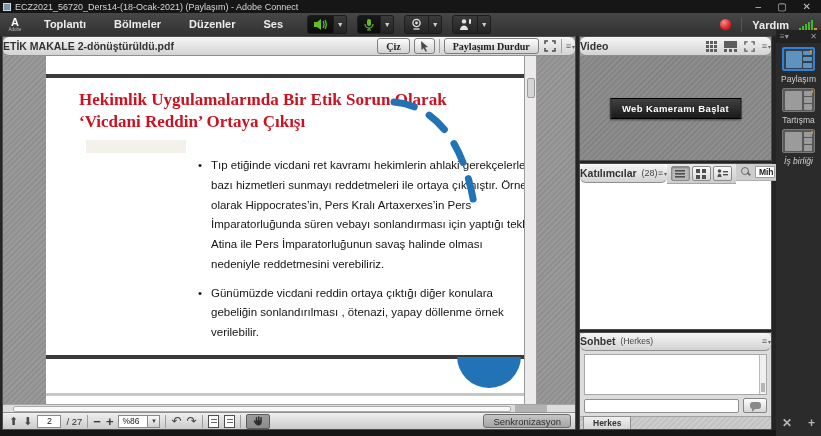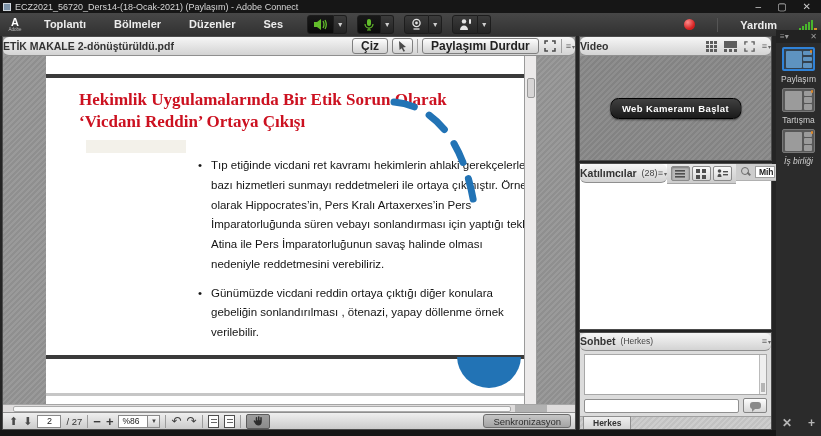--- a/index.html
+++ b/index.html
@@ -18,40 +18,40 @@
   .adobelogo{width:30px;height:23px;display:flex;flex-direction:column;align-items:center;justify-content:center;color:#fff;}
   .adobelogo b{font-size:11px;line-height:10px;}
   .adobelogo i{font-size:4.5px;font-style:normal;color:#bbb;}
   .menu-item{font-size:11px;font-weight:bold;padding:0 14px;line-height:23px;}
   .tb-group{display:flex;align-items:center;margin-left:10px;}
   .tb-btn{height:19px;display:flex;align-items:center;border:1px solid #1d1d1d;border-radius:3px 0 0 3px;
     padding:0 5px;background:linear-gradient(#3b3b3b,#242424);}
   .tb-btn.active{background:linear-gradient(#181818,#0c0c0c);}
   .tb-caret{height:19px;width:13px;display:flex;align-items:center;justify-content:center;border:1px solid #1d1d1d;border-left:none;
     border-radius:0 3px 3px 0;background:linear-gradient(#3b3b3b,#242424);color:#cfcfcf;font-size:7px;}
-  .mb-right{position:absolute;right:8px;top:13px;height:23px;display:flex;align-items:center;gap:22px;}
+  .mb-right{position:absolute;right:8px;top:13px;height:23px;display:flex;align-items:center;gap:10px;}
   .recdot{width:11px;height:11px;border-radius:50%;background:radial-gradient(circle at 35% 30%,#ff8a8a,#d51f1f 65%);}
   .mb-sep{width:1px;height:14px;background:#555;}
   .help{font-size:11px;font-weight:bold;color:#ededed;}
   .sigbars{display:flex;align-items:flex-end;gap:1px;height:12px;position:relative;}
   .sigbars span{width:2px;background:#49b52c;display:block;}
   .sig-orange{position:absolute;right:-4px;bottom:0;width:3px;height:3px;background:#d8922a;}
 
   
   .pane{position:absolute;border:1px solid #4c4c4c;background:#9a9a9a;}
   .pane-h{height:19px;background:linear-gradient(#f6f6f6,#d3d3d3);border-bottom:1px solid #8f8f8f;
     display:flex;align-items:center;padding:0 0;font-size:10.5px;font-weight:bold;color:#333;border-radius:6px;}
   .pane-menu{margin-left:auto;display:flex;align-items:center;color:#666;gap:1px;font-weight:normal;}
   .pane-menu .lines{font-size:9px;line-height:9px;}
   .pane-menu .caret{font-size:6px;}
   .hatch{background:repeating-linear-gradient(135deg,#9a9a9a 0 2px,#8f8f8f 2px 4px);}
   .hatch-dark{background:repeating-linear-gradient(135deg,#8e8e8e 0 2px,#838383 2px 4px);}
 
   .btn{background:linear-gradient(#fdfdfd,#d2d2d2);border:1px solid #7f7f7f;border-radius:3px;
-    font-size:12px;color:#222;display:inline-flex;align-items:center;justify-content:center;padding:0 8px;height:16px;}
+    font-size:10px;color:#222;display:inline-flex;align-items:center;justify-content:center;padding:0 8px;height:16px;font-family:Liberation Serif, serif;}
 
   
   #share{left:2px;top:36px;width:574px;height:394px;display:flex;flex-direction:column;}
   #share .pane-h{font-size:10.5px;}
   .share-h-btns{margin-left:auto;display:flex;align-items:center;gap:4px;}
   .share-content{position:relative;flex:1;overflow:hidden;}
   .docpage{position:absolute;left:43px;top:0;width:478px;height:348px;background:#fff;overflow:hidden;}
   .slide-topline{position:absolute;left:0;top:18px;width:100%;height:4px;background:#3a3a3a;}
   .slide-botline{position:absolute;left:0;top:299px;width:100%;height:4px;background:#3a3a3a;}
   .page-gap{position:absolute;left:0;top:337px;width:100%;height:3px;background:#c6c6c6;}
@@ -88,21 +88,21 @@
   .doc-ico::after{content:"";position:absolute;left:2px;top:3px;width:6px;height:1px;background:#666;box-shadow:0 3px 0 #666;}
   .hand-btn{width:24px;height:15px;background:linear-gradient(#9e9e9e,#8b8b8b);border:1px solid #5c5c5c;border-radius:2px;
     display:flex;align-items:center;justify-content:center;}
   .sync-btn{position:absolute;right:4px;top:1px;height:14px;padding:0 9px;font-size:9.5px;color:#2e2e2e;
     background:linear-gradient(#c6c6c6,#a4a4a4);border:1px solid #6c6c6c;border-radius:3px;display:flex;align-items:center;}
 
   
   #video{left:579px;top:36px;width:193px;height:125px;display:flex;flex-direction:column;}
   .video-body{flex:1;position:relative;}
   .webcam-btn{position:absolute;left:50%;top:42px;transform:translateX(-50%);
-    background:linear-gradient(#404040,#1a1a1a);border:1px solid #000;border-radius:8px;color:#fff;
+    background:linear-gradient(#404040,#1a1a1a);border:1px solid #000;border-radius:0;color:#fff;
     font-size:9.5px;font-weight:bold;letter-spacing:.4px;padding:4px 11px;white-space:nowrap;box-shadow:0 1px 2px rgba(0,0,0,.5);}
   .hdr-ico{display:inline-flex;align-items:center;justify-content:center;height:14px;min-width:14px;color:#555;}
 
   
   #participants{left:579px;top:163px;width:193px;height:167px;display:flex;flex-direction:row;background:#fff;}
   .p-toolbar{height:20px;background:linear-gradient(#e9e9e9,#cdcdcd);border-bottom:1px solid #a5a5a5;
     display:flex;align-items:center;gap:2px;padding:0 4px;}
   .p-tbtn{width:19px;height:15px;border:1px solid #8b8b8b;border-radius:2px;background:linear-gradient(#fbfbfb,#d8d8d8);
     display:flex;align-items:center;justify-content:center;}
   .p-tbtn.sel{background:#b9b9b9;box-shadow:inset 0 1px 2px rgba(0,0,0,.35);}

